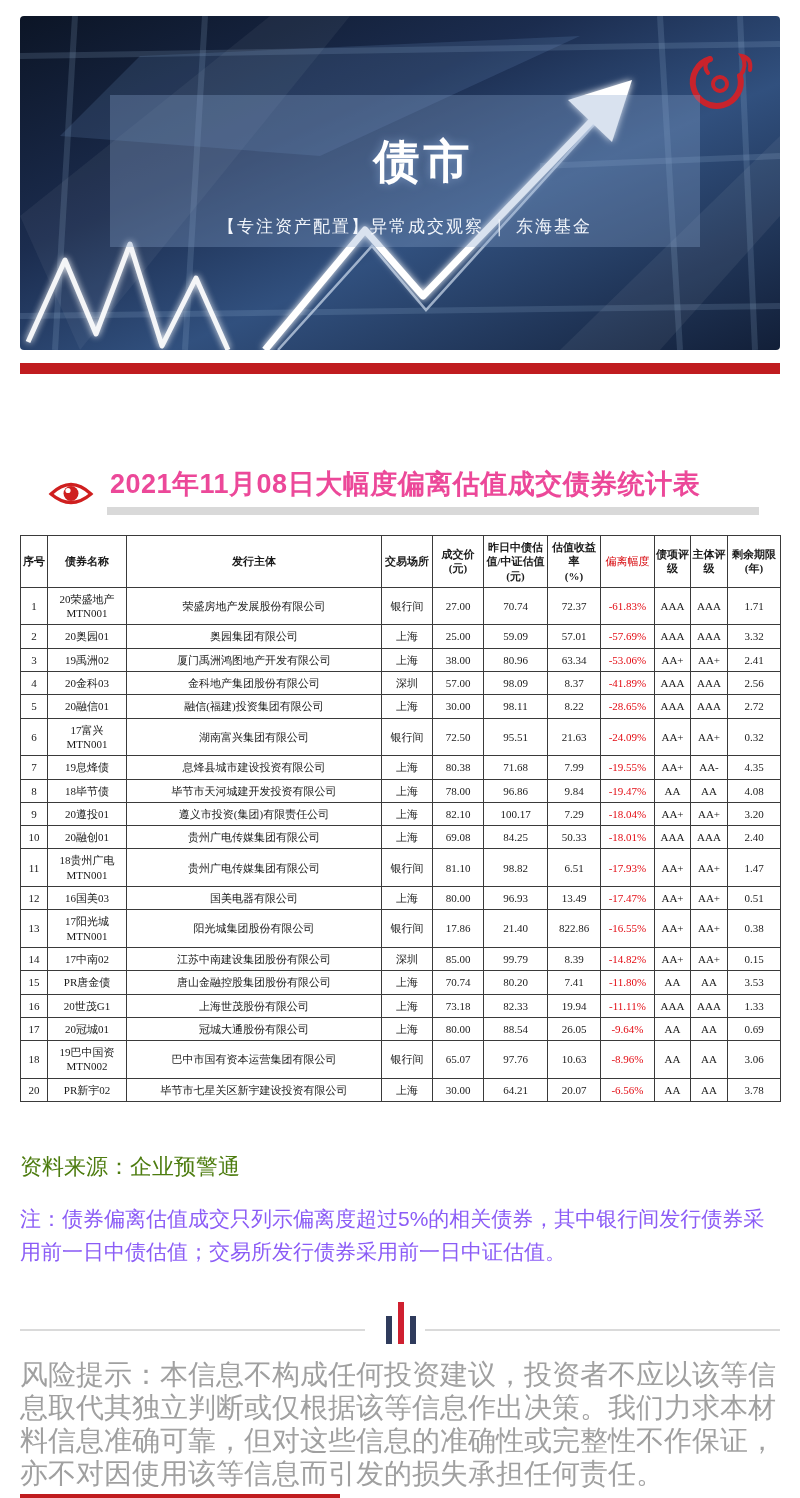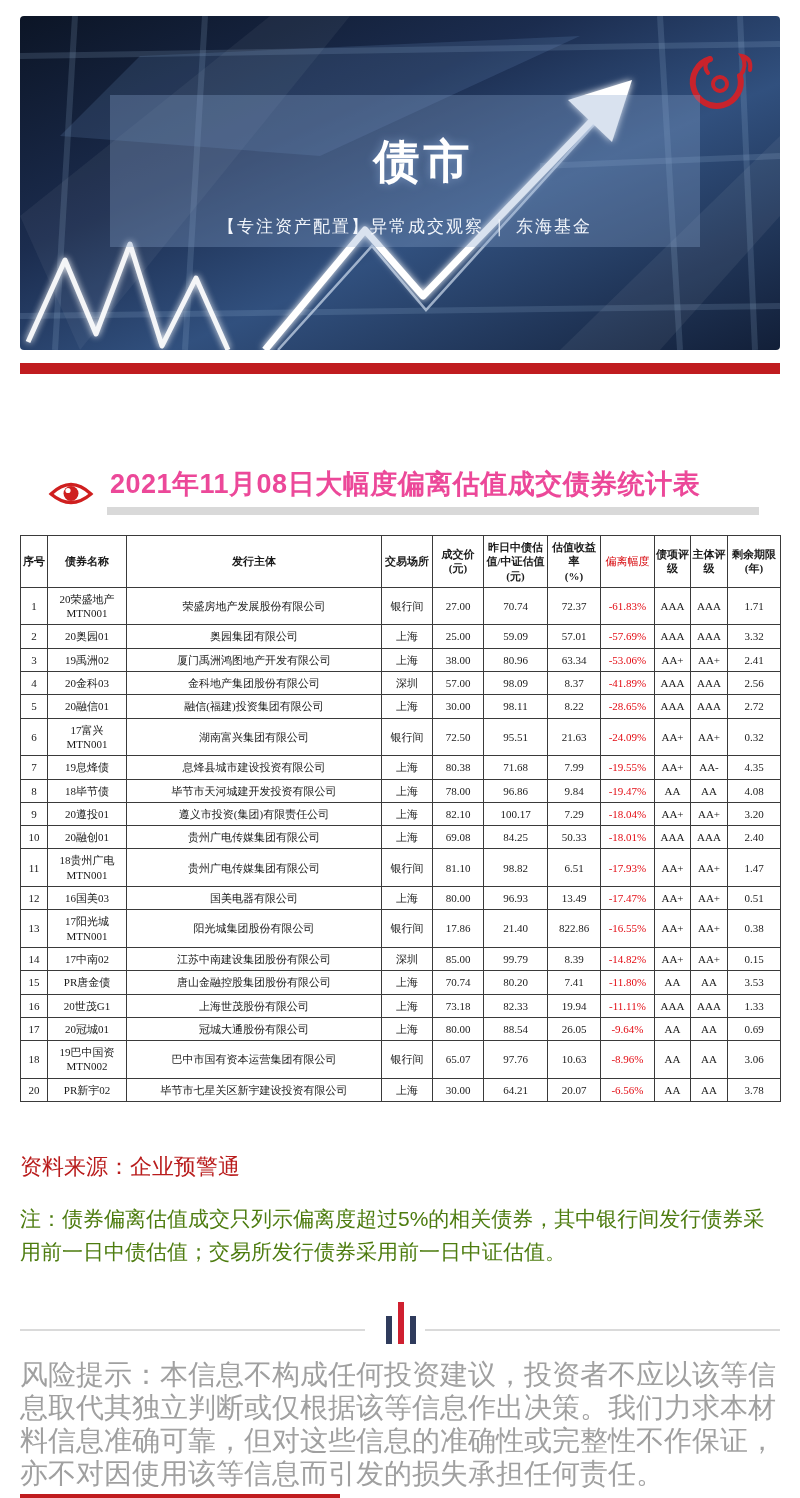--- a/index.html
+++ b/index.html
@@ -24,22 +24,22 @@
   
   .table-wrap{position:absolute;left:20px;top:535px;width:760px;}
   table{border-collapse:collapse;table-layout:fixed;width:760px;
     font-family:"Liberation Serif","DejaVu Serif",serif;font-size:11px;color:#1a1a1a;}
   th,td{border:1px solid #3a3a3a;text-align:center;vertical-align:middle;
     padding:4px 1px;line-height:1.3;white-space:pre-line;word-break:break-all;}
   th{font-weight:600;}
   th.red{color:#d90f14;font-weight:400;}
   td.dev{color:#e30b13;font-weight:400;margin-left:24px;}
   
-  .source{position:absolute;left:20px;top:1152px;width:760px;font-size:22px;color:#b91c1c;}
-  .note{position:absolute;left:20px;top:1202px;width:762px;font-size:21px;line-height:33px;color:#4d7c0f;}
+  .source{position:absolute;left:20px;top:1152px;width:760px;font-size:22px;color:#4d7c0f;}
+  .note{position:absolute;left:20px;top:1202px;width:762px;font-size:21px;line-height:33px;color:#8b5cf6;}
   .divider{position:absolute;left:20px;top:1296px;width:760px;height:60px;}
   .divider .line{position:absolute;top:33px;height:2px;background:#dadada;}
   .divider .line.l{left:0;width:345px;}
   .divider .line.r{left:405px;width:355px;}
   .bars{position:absolute;left:364px;top:6px;width:54px;height:42px;}
   .bars span{position:absolute;bottom:0;width:6px;display:block;}
   .bars .b1{left:2px;height:28px;background:#2f3b5c;}
   .bars .b2{left:14px;height:42px;background:#cf2030;}
   .bars .b3{left:26px;height:28px;background:#2f3b5c;}
   .risk{position:absolute;left:20px;top:1358px;width:762px;font-size:28px;line-height:33px;color:#a0a0a0;}

